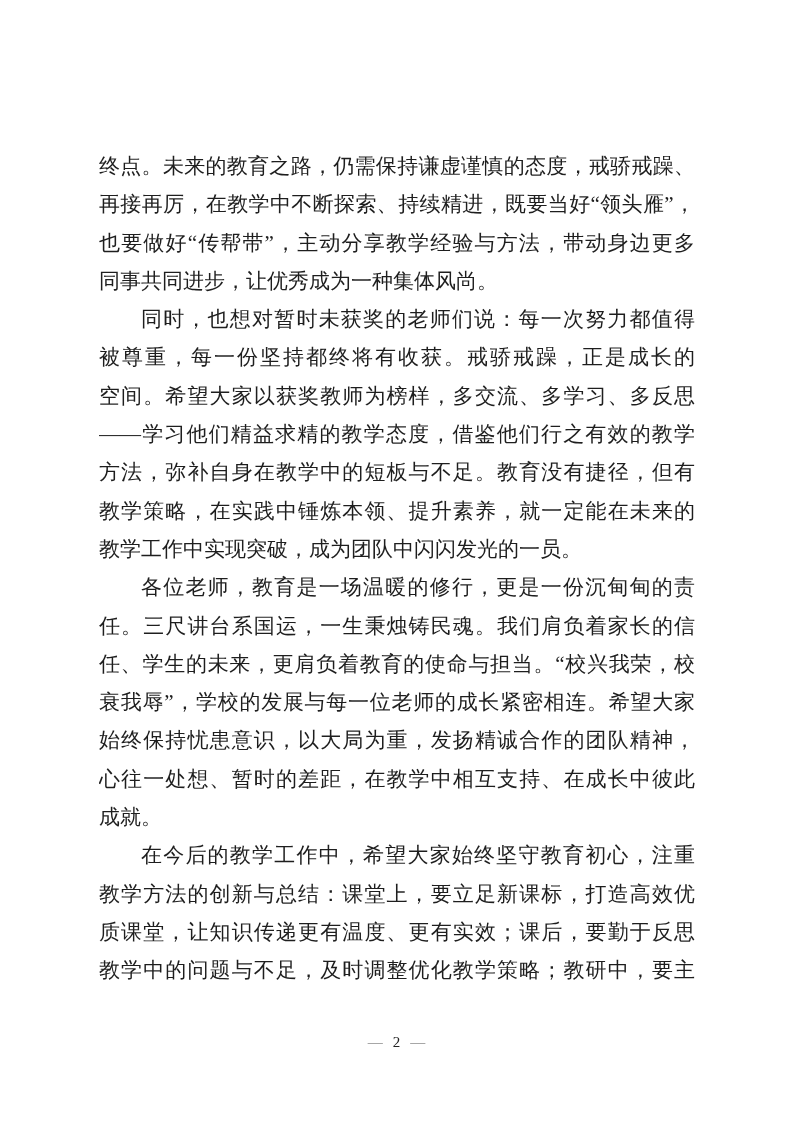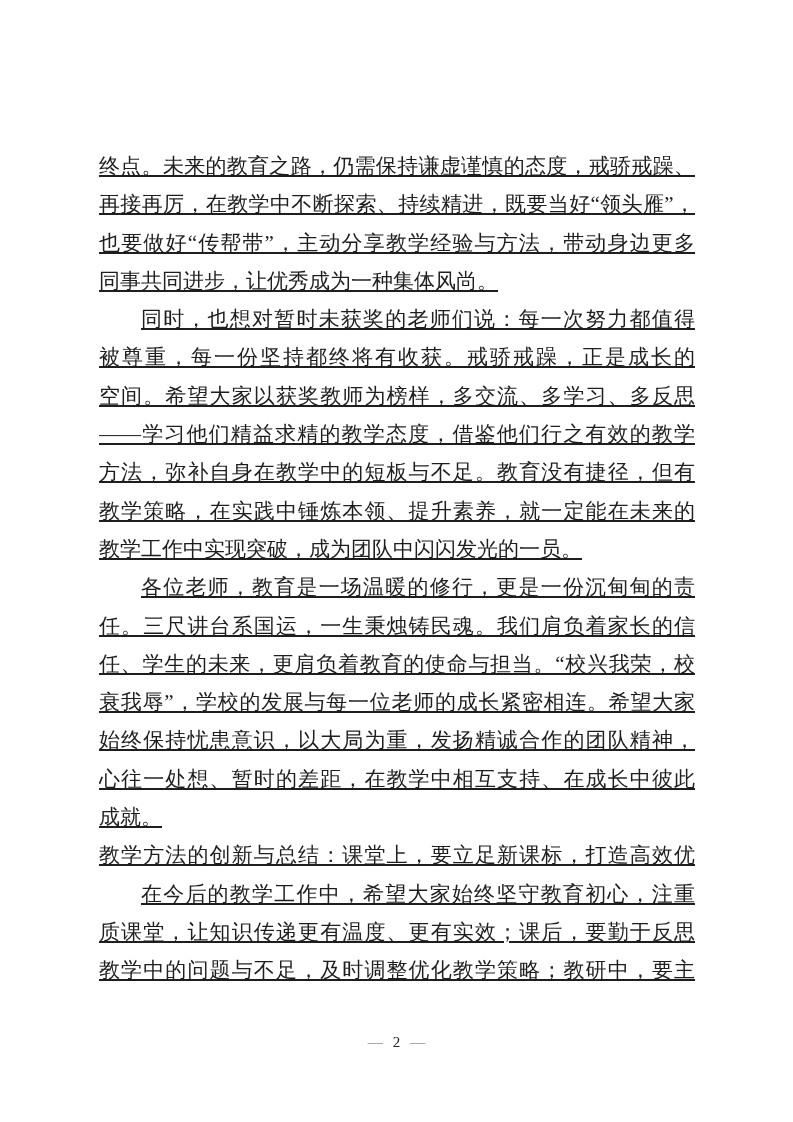--- a/index.html
+++ b/index.html
@@ -30,21 +30,20 @@
   }
   .line {
     height: 38.3px;
     line-height: 38.3px;
     font-size: 21px;
     text-align: justify;
     text-align-last: justify;
     text-justify: inter-character;
     white-space: normal;
     overflow: hidden;
-    text-decoration: underline;
   }
   .line.indent {
     text-indent: 42px;
   }
   .line.para-end {
     text-align-last: left;
   }
   .footer {
     position: absolute;
     left: 0;
@@ -93,22 +92,22 @@
       <div class="line indent">各位老师，教育是一场温暖的修行，更是一份沉甸甸的责</div>
       <div class="line">任。三尺讲台系国运，一生秉烛铸民魂。我们肩负着家长的信</div>
       <div class="line">任、学生的未来，更肩负着教育的使命与担当。“校兴我荣，校</div>
       <div class="line">衰我辱”，学校的发展与每一位老师的成长紧密相连。希望大家</div>
       <div class="line">始终保持忧患意识，以大局为重，发扬精诚合作的团队精神，</div>
       <div class="line">心往一处想、暂时的差距，在教学中相互支持、在成长中彼此</div>
       <div class="line para-end">成就。</div>
     </div>
 
     <div class="para">
+      <div class="line indent">在今后的教学工作中，希望大家始终坚守教育初心，注重</div>
       <div class="line">教学方法的创新与总结：课堂上，要立足新课标，打造高效优</div>
-      <div class="line indent">在今后的教学工作中，希望大家始终坚守教育初心，注重</div>
       <div class="line">质课堂，让知识传递更有温度、更有实效；课后，要勤于反思</div>
       <div class="line">教学中的问题与不足，及时调整优化教学策略；教研中，要主</div>
     </div>
 
   </div>
 
   <div class="footer">
     <span class="dash">—</span><span class="num">2</span><span class="dash">—</span>
   </div>
 

